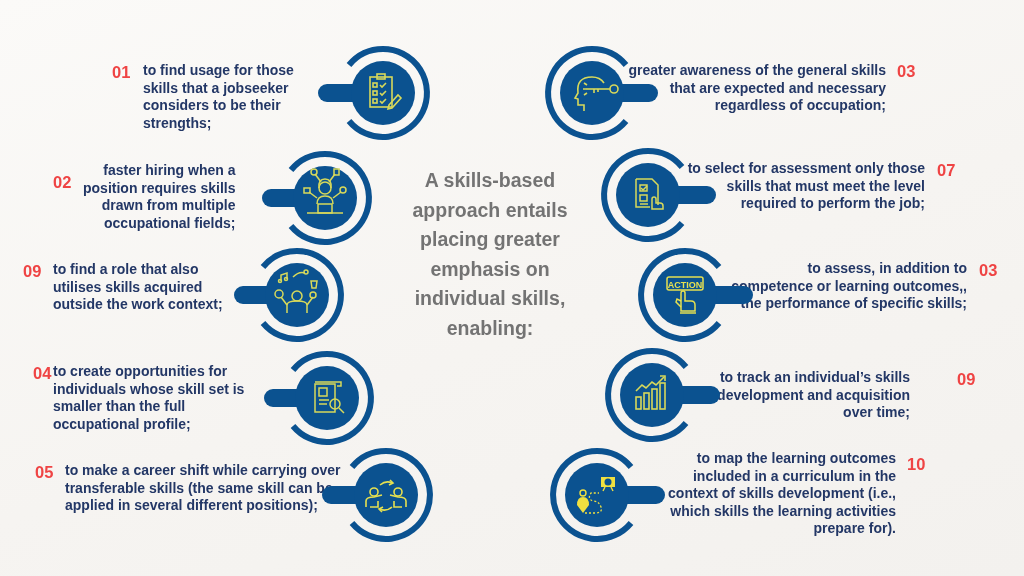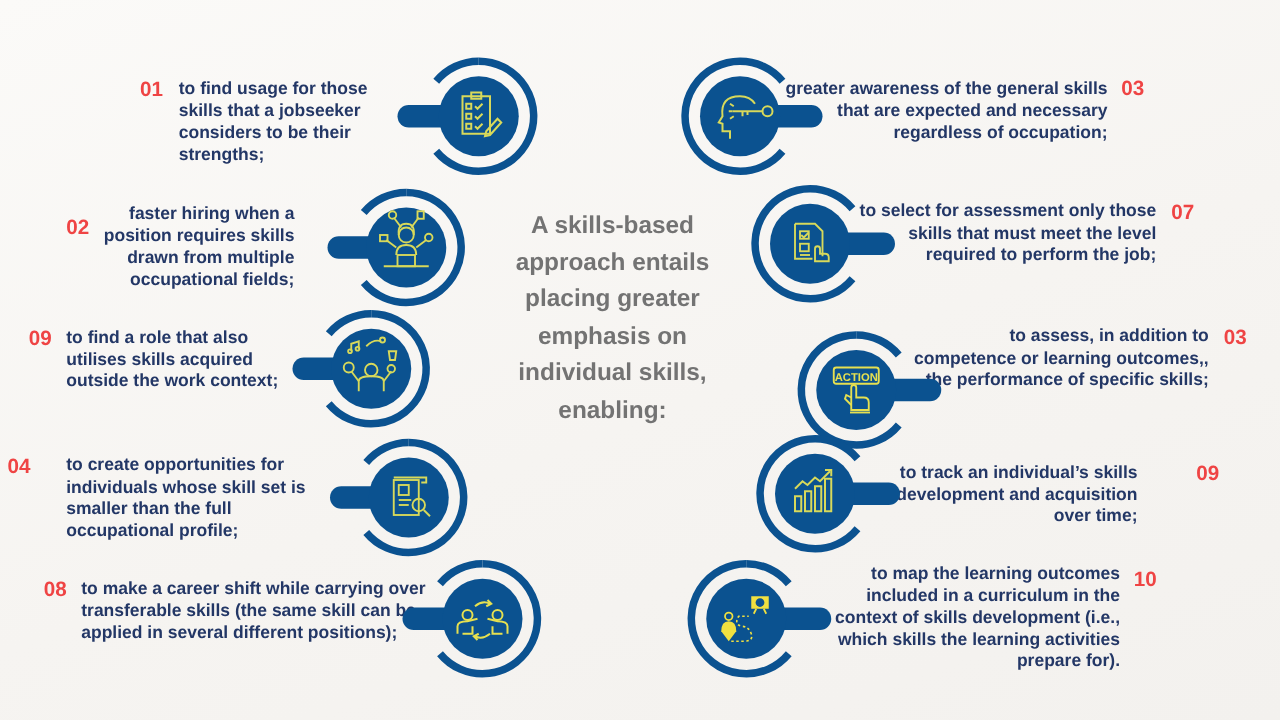--- a/index.html
+++ b/index.html
@@ -44,28 +44,28 @@
 drawn from multiple
 occupational fields;</div>
 </div>
 <div>
   <span class="item-num" style="left:23px;top:262px;">09</span>
   <div class="item-text" style="left:53px;top:261px;">to find a role that also
 utilises skills acquired
 outside the work context;</div>
 </div>
 <div>
-  <span class="item-num" style="left:6px;top:364px;">04</span>
+  <span class="item-num" style="left:33px;top:364px;">04</span>
   <div class="item-text" style="left:53px;top:363px;">to create opportunities for
 individuals whose skill set is
 smaller than the full
 occupational profile;</div>
 </div>
 <div>
-  <span class="item-num" style="left:35px;top:463px;">08</span>
+  <span class="item-num" style="left:35px;top:463px;">05</span>
   <div class="item-text" style="left:65px;top:462px;">to make a career shift while carrying over
 transferable skills (the same skill can be
 applied in several different positions);</div>
 </div>
 
 <div>
   <div class="item-text right" style="right:138px;top:62px;">greater awareness of the general skills
 that are expected and necessary
 regardless of occupation;</div>
   <span class="item-num" style="left:897px;top:62px;">03</span>
@@ -229,21 +229,21 @@
       <path d="M34 30 h16 l6 6 v20 M34 30 v28 h14"></path>
       <rect x="38" y="36" width="7" height="6"></rect>
         <path d="M39 39 l2 2 l4 -4"></path>
       <rect x="38" y="46" width="7" height="6"></rect>
       <line x1="38" y1="55" x2="46" y2="55"></line>
       <path d="M50 60 v-10 q0 -2 2 -2 q2 0 2 2 v4 h4 q3 0 3 3 v3 z"></path>
     </g>
   </svg>
 </div>
 
-<div class="badge" style="left:639px;top:266px;">
+<div class="badge" style="left:639px;top:249px;">
   <svg width="92" height="92" viewBox="0 0 92 92">
     <path d="M46 2 A44 44 0 1 0 80 74" fill="none" stroke="#0b5290" stroke-width="6"></path>
     <path d="M80 18 A44 44 0 0 0 46 2" fill="none" stroke="#0b5290" stroke-width="6"></path>
     <rect x="60" y="37" width="54" height="18" rx="9" fill="#0b5290"></rect>
     <circle cx="46" cy="46" r="32" fill="#0b5290"></circle>
     <g fill="none" stroke="#e6e050" stroke-width="1.5">
       <rect x="28" y="28" width="36" height="13" rx="2"></rect>
       <text x="46" y="38.5" text-anchor="middle" fill="#e6e050" stroke="none" font-family="Liberation Sans, sans-serif" font-weight="bold" font-size="9">ACTION</text>
       <path d="M42 62 v-18 q0 -2 2 -2 q2 0 2 2 v8 h6 q4 0 4 4 v6 z"></path>
       <path d="M42 52 l-4 -2 l-1 3 l5 5"></path>

